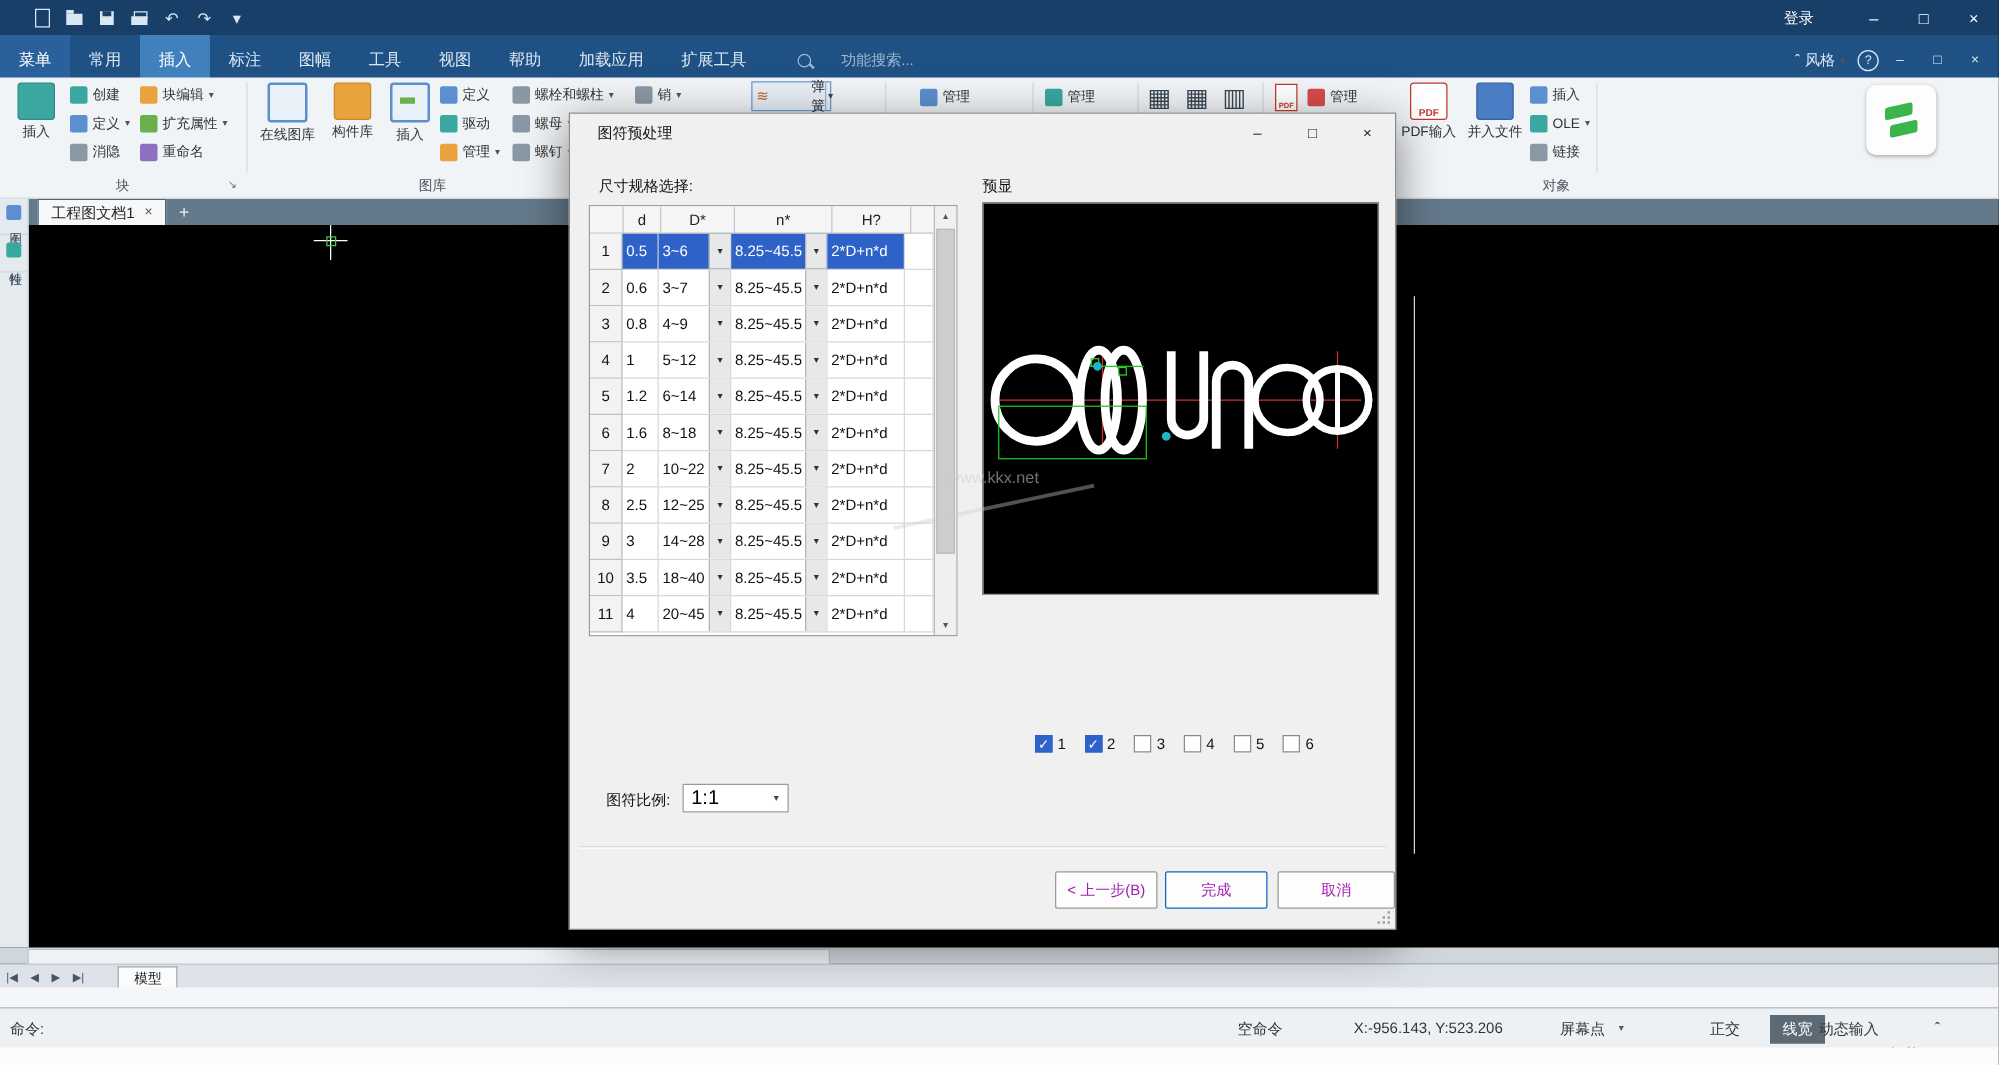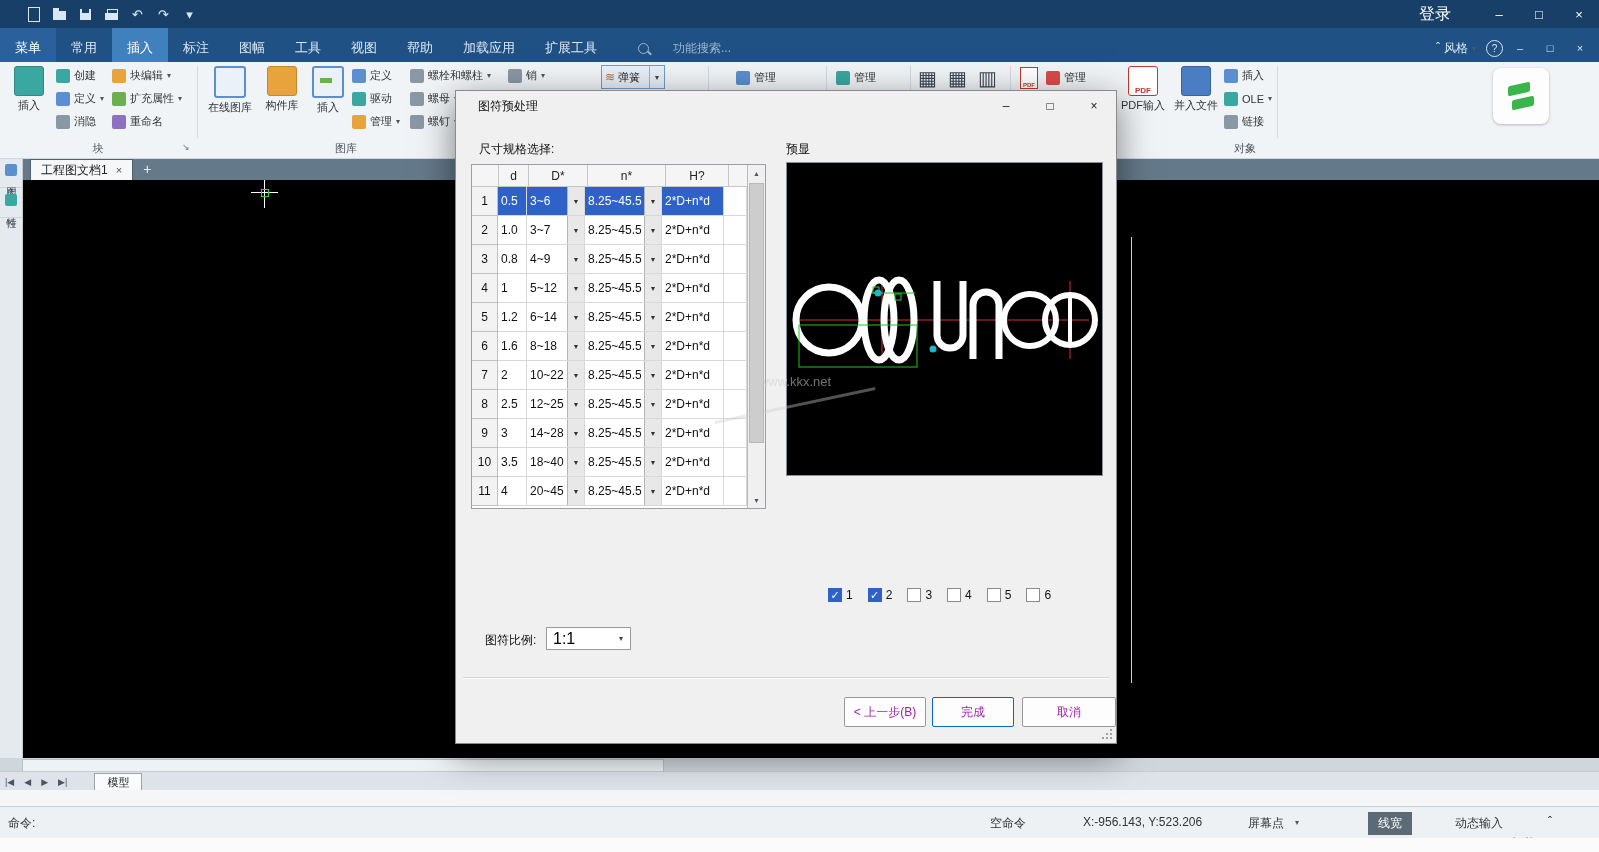--- a/index.html
+++ b/index.html
@@ -11,21 +11,21 @@
   .qa{width:15px;height:15px;display:flex;align-items:center;justify-content:center;color:#d9e7f5;font-size:13px;}
   .qa-page{width:10px;height:13px;border:1px solid #d9e7f5;}
   .qa-folder{width:13px;height:9px;background:#d9e7f5;position:relative;margin-top:3px;}
   .qa-folder::before{content:"";position:absolute;left:0;top:-3px;width:6px;height:3px;background:#d9e7f5;}
   .qa-disk{width:11px;height:11px;background:#d9e7f5;position:relative;}
   .qa-disk::before{content:"";position:absolute;left:2px;top:0;width:7px;height:4px;background:#173f68;}
   .qa-printer{width:13px;height:7px;background:#d9e7f5;position:relative;margin-top:4px;}
   .qa-printer::before{content:"";position:absolute;left:2px;top:-4px;width:9px;height:4px;border:1px solid #d9e7f5;}
   #win-title{position:absolute;left:0;right:0;text-align:center;color:#fff;font-size:12px;pointer-events:none;}
   .tb-right{margin-left:auto;display:flex;align-items:center;height:100%;}
-  .tb-login{color:#fff;font-size:16px;margin-right:28px;text-align:center;}
+  .tb-login{color:#fff;font-size:12px;margin-right:28px;text-align:center;}
   .winbtn{width:40px;height:28px;display:flex;align-items:center;justify-content:center;color:#fff;font-size:13px;}
   
   #menubar{position:absolute;left:0;top:28px;width:1599px;height:40px;background:#1f5184;display:flex;align-items:stretch;z-index:5;}
   .menu-item{padding:0 15px;display:flex;align-items:center;color:#dce8f4;font-size:13px;}
   .menu-item.active{background:#4081bd;color:#fff;}
   .menu-item:first-child{background:#2a619c;color:#fff;}
   #menu-search{display:flex;align-items:center;margin-left:26px;gap:24px;}
   .search-ico{width:9px;height:9px;border:1.5px solid #9fb6cc;border-radius:50%;position:relative;}
   .search-ico::after{content:"";position:absolute;left:8px;top:8px;width:5px;height:1.5px;background:#9fb6cc;transform:rotate(45deg);}
   .search-text{color:#9fb6cc;font-size:12px;}
@@ -49,21 +49,21 @@
   .rb-sm-abs{position:absolute;display:flex;align-items:center;gap:4px;font-size:11px;color:#333;white-space:nowrap;}
   .mi{width:14px;height:14px;border-radius:2px;display:inline-block;flex:none;}
   .i-blue{background:#5b8fd0;} .i-teal{background:#3aa7a0;} .i-orange{background:#e8a33d;}
   .i-gray{background:#8a97a5;} .i-green{background:#6ab04c;} .i-red{background:#d84b4b;} .i-purple{background:#8f6fc0;}
   .caret{font-size:8px;color:#555;}
   .rb-glabel{position:absolute;top:79px;font-size:11px;color:#4a545e;text-align:center;}
   .rb-launcher{position:absolute;top:80px;font-size:9px;color:#6a7480;}
   .rb-sep{position:absolute;top:4px;height:72px;width:1px;background:#d2dae2;}
   .gallery{position:absolute;left:601px;top:3px;width:62px;height:22px;background:#e7eef6;border:1px solid #6f9cc9;display:flex;align-items:center;}
   .gallery .g-ico{color:#b86a2a;font-size:12px;margin:0 3px;}
-  .gallery .g-txt{font-size:11px;color:#222;flex:1;}
+  .gallery .g-txt{font-size:11px;color:#222;flex:1;margin-left:31px;}
   .gallery .g-drop{width:14px;height:100%;border-left:1px solid #9ab4cf;display:flex;align-items:center;justify-content:center;font-size:7px;color:#444;}
   .glyph-ico{position:absolute;font-size:20px;color:#3a4754;top:4px;}
   .pdficon{width:16px;height:20px;background:#fff;border:1px solid #c0392b;color:#c0392b;font-size:6px;font-weight:bold;display:flex;align-items:flex-end;justify-content:center;flex:none;}
   #caxa-logo{position:absolute;left:1493px;top:6px;width:56px;height:56px;background:#fdfdfd;border-radius:8px;box-shadow:0 1px 3px rgba(0,0,0,.25);display:flex;align-items:center;justify-content:center;}
   .logo-s{width:26px;height:30px;position:relative;}
   .logo-s::before,.logo-s::after{content:"";position:absolute;width:22px;height:10px;background:#39b54a;border-radius:2px;}
   .logo-s::before{left:0;top:3px;transform:skewY(-12deg);}
   .logo-s::after{left:4px;top:17px;transform:skewY(-12deg);}
   
   #doctabs{position:absolute;left:22px;top:158px;width:1577px;height:22px;background:#64798a;display:flex;align-items:flex-end;z-index:4;}
@@ -399,21 +399,21 @@
     </div>
 </div>
 <div id="substrip"></div>
 <div id="statusbar">
   <span class="sb-item" style="left:8px;">命令:</span>
   <span class="sb-item" style="left:990px;">空命令</span>
   <span class="sb-item" style="left:1083px;">X:-956.143, Y:523.206</span>
   <span class="sb-item" style="left:1248px;">屏幕点</span>
   <span class="sb-item caret" style="left:1295px;top:11px;">▾</span>
   <span class="sb-item" style="left:1368px;">正交</span>
-  <span class="sb-item sb-chip" style="left:1368px;">线宽</span>
+  <span class="sb-item sb-chip" style="left:1416px;">线宽</span>
   <span class="sb-item" style="left:1455px;">动态输入</span>
   <span class="sb-item" style="left:1512px;margin-top:20px;">智能</span>
   <span class="sb-item" style="left:1548px;">ˆ</span>
 </div>
 <div id="bottomstrip"></div>
 
 <div id="dialog">
   <div class="dlg-titlebar">
     <span class="dlg-title">图符预处理</span>
     <div class="dlg-ctrls">
@@ -445,21 +445,21 @@
             </div>
             <div class="tc combo c-n sel">
               <span class="val">8.25~45.5</span>
               <span class="drop">▼</span>
             </div>
             <div class="tc c-H sel">2*D+n*d</div>
             <div class="tc c-x"></div>
           </div>
           <div class="trow">
             <div class="tc rn c-i">2</div>
-            <div class="tc c-d">1.0</div>
+            <div class="tc c-d">0.6</div>
             <div class="tc combo c-D">
               <span class="val">3~7</span>
               <span class="drop">▼</span>
             </div>
             <div class="tc combo c-n">
               <span class="val">8.25~45.5</span>
               <span class="drop">▼</span>
             </div>
             <div class="tc c-H">2*D+n*d</div>
             <div class="tc c-x"></div>

